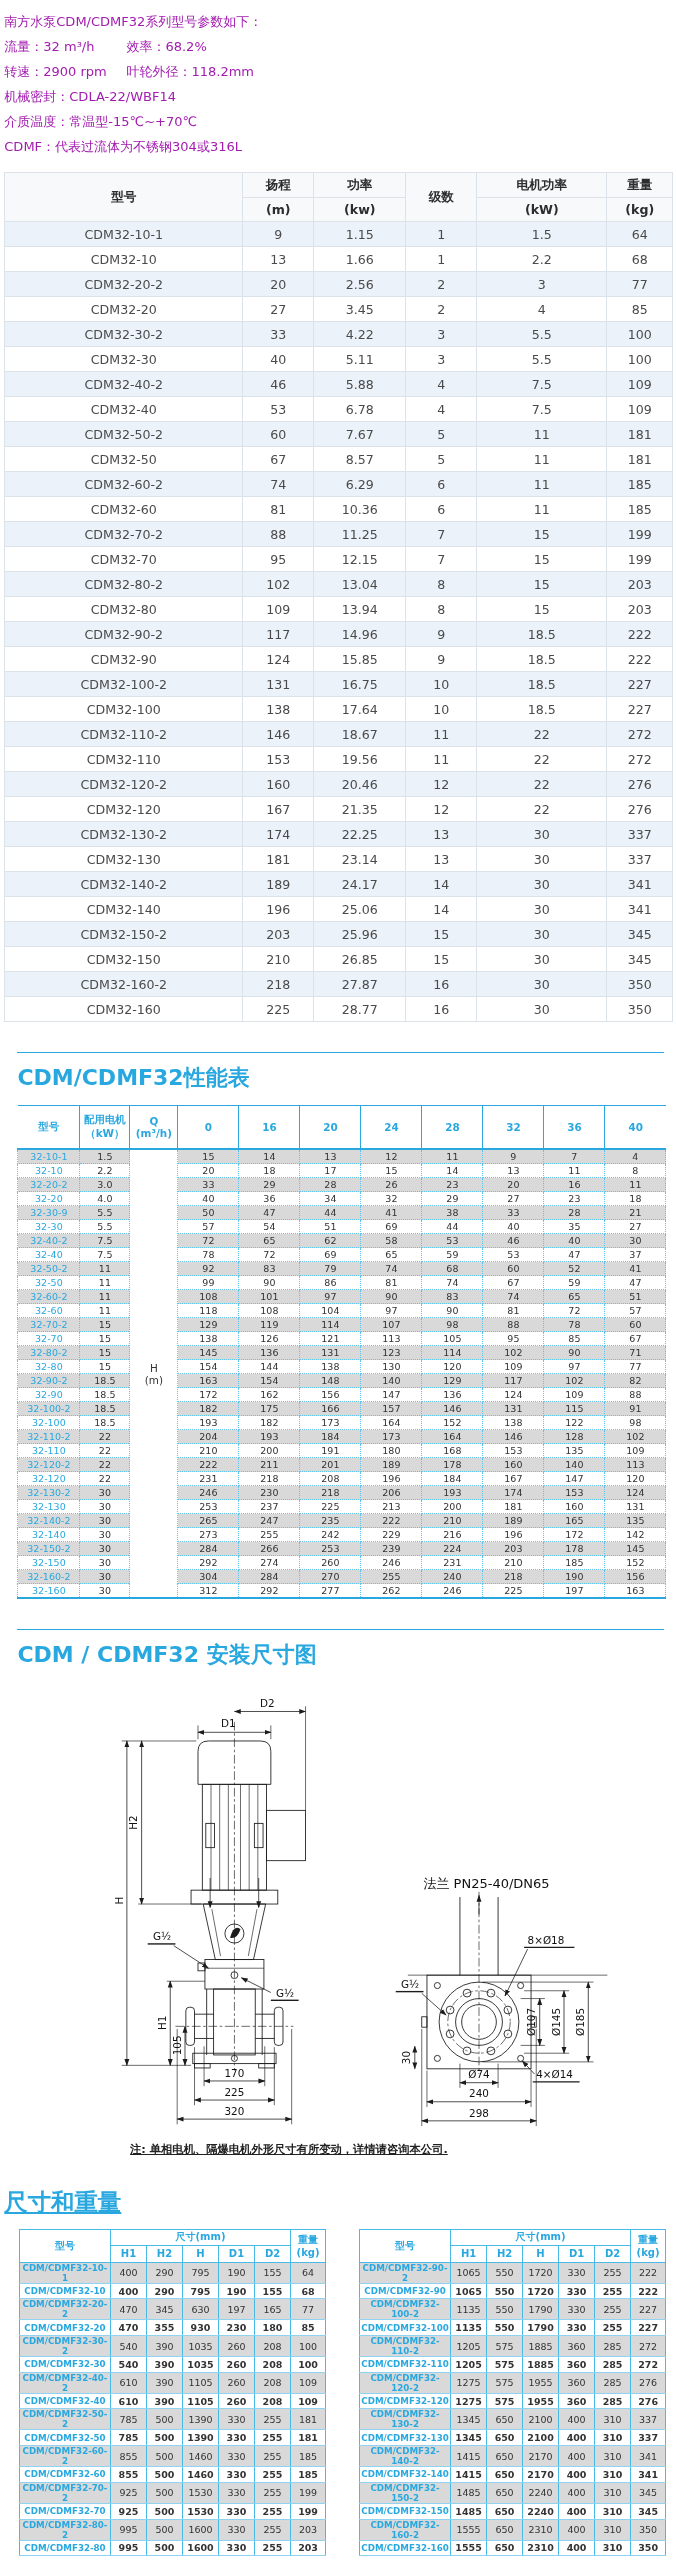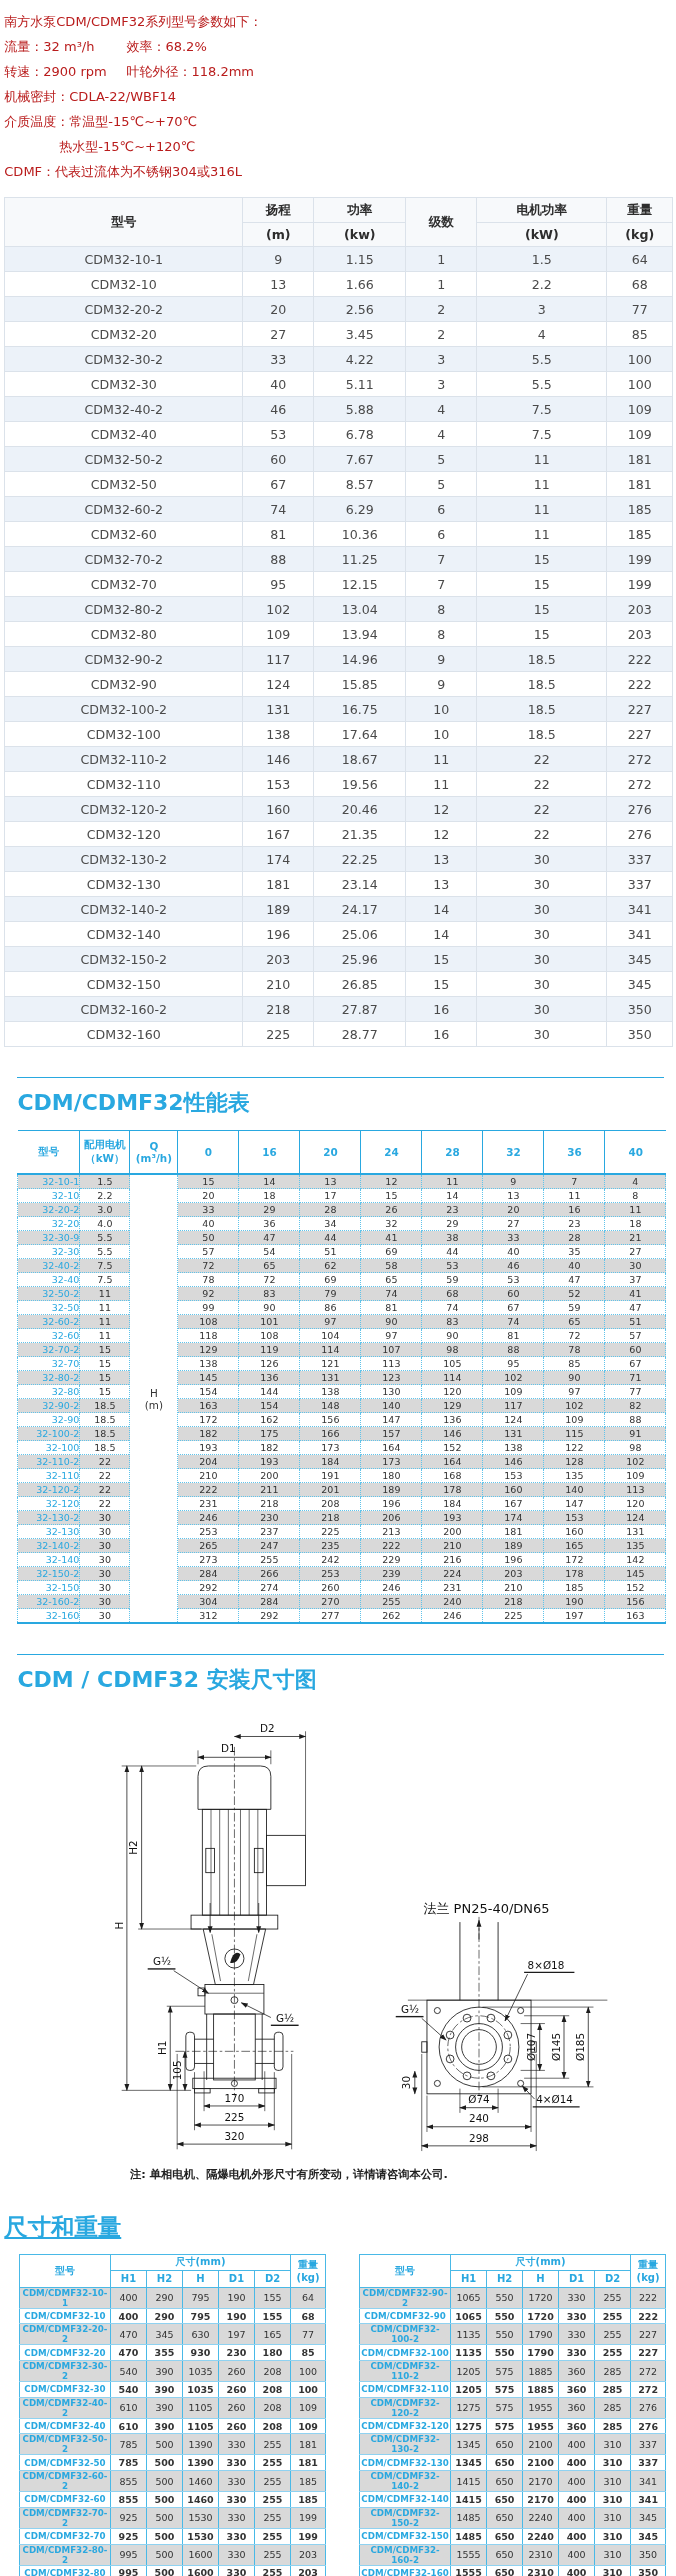--- a/index.html
+++ b/index.html
@@ -1,50 +1,50 @@
 <!DOCTYPE html>
 <html style="font-size:14px"><head>
 <meta charset="utf-8">
 <style>
   html,body{margin:0;padding:0;background:#fff;}
   body{width:677px;font-family:"DejaVu Sans","Liberation Sans",sans-serif;color:#3f3f3f;}
   
-  .info{padding:8.7px 0 1.7px 4.3px;font-size:13px;line-height:25px;color:#b91c1c;}
+  .info{padding:8.7px 0 1.7px 4.3px;font-size:13px;line-height:25px;color:#a21caf;}
   .info .pair{display:inline-block;min-width:118px;}
   .info .indent{padding-left:55px;}
   
   table{border-spacing:0;}
   .main-table{border-collapse:collapse;margin:12px 4.3px 0 4.3px;width:668px;table-layout:fixed;font-size:12.6px;}
   .main-table th,.main-table td{border:0.9px solid #dbe2ea;text-align:center;padding:0;}
   .main-table thead th{background:#f7f9fb;color:#2d2d2d;font-weight:bold;height:23.4px;}
   .main-table tbody td{height:24px;color:#4a4a4a;}
   .main-table tbody tr:nth-child(odd){background:#ecf2f9;}
   
   .rule{border-top:1.7px solid #29a8e0;margin:29.5px 13px 0 17.4px;}
   .section-title{color:#29a8e0;font-size:22px;font-weight:bold;margin:10.4px 0 12px 17.4px;}
   .dims-title{color:#29a8e0;font-size:23.4px;font-weight:bold;margin:29.5px 0 10.4px 4.3px;text-decoration:underline;}
   
   .perf-table{border-collapse:collapse;margin-left:17.4px;width:646px;table-layout:fixed;font-size:9.5px;border-bottom:2.6px solid #29a8e0;}
   .perf-table thead th{color:#29a8e0;font-weight:bold;font-size:10.4px;height:42px;border-top:1.7px solid #29a8e0;border-bottom:2.6px solid #29a8e0;padding:0;}
   .perf-table thead th + th{border-left:0.9px solid #29a8e0;}
   .perf-table tbody td{border:0.9px dotted #5fc3ea;height:13px;text-align:center;color:#333;padding:0;}
   .perf-table tbody tr:nth-child(odd) td{background:#d9d9d9;}
-  .perf-table tbody td.model-cell{color:#29a8e0;text-align:right;}
+  .perf-table tbody td.model-cell{color:#29a8e0;}
   .perf-table tbody td.h-cell{background:#fff !important;font-size:10.4px;color:#333;line-height:12px;}
   
   .diagram-svg{display:block;margin:5.2px 0 0 0;}
   svg text{font-family:"DejaVu Sans",sans-serif;font-size:12px;fill:#111;}
   svg .big{font-size:15px;}
   .draw{stroke:#1c1c1c;stroke-width:1;fill:none;}
   .thin{stroke:#1c1c1c;stroke-width:0.75;fill:none;}
   .cl{stroke:#1c1c1c;stroke-width:0.75;fill:none;stroke-dasharray:10 3 3 3;}
   .dim{stroke:#1c1c1c;stroke-width:0.9;fill:none;marker-start:url(#arr);marker-end:url(#arr);}
   .lead{stroke:#1c1c1c;stroke-width:0.9;fill:none;marker-end:url(#arr);}
   .ul{stroke:#1c1c1c;stroke-width:1.6;}
-  .note{font-size:11.3px;color:#222;font-weight:bold;margin:8.7px 0 0 130px;}
+  .note{font-size:11.3px;color:#222;font-weight:bold;margin:8.7px 0 0 130px;text-decoration:underline;}
   
   .dims-wrap{display:flex;margin-left:19px;}
   .dims-gap{width:33px;}
   .dims-table{border-collapse:collapse;width:304px;table-layout:fixed;font-size:9.5px;border-top:1.7px solid #29a8e0;border-bottom:1.7px solid #29a8e0;}
   .dims-table th{color:#29a8e0;font-weight:bold;border:0.9px solid #49b9e7;height:15.6px;padding:0;font-size:10px;}
   .dims-table td{border:0.9px solid #8fd2f1;border-left:0.9px solid #49b9e7;border-right:0.9px solid #49b9e7;text-align:center;height:14.7px;color:#333;padding:0;}
   .dims-table tbody tr:nth-child(odd){background:#d9d9d9;}
   .dims-table tbody tr:nth-child(even){font-weight:bold;}
   .dims-table tbody td.model-cell{color:#29a8e0;font-size:8.7px;font-weight:bold;}
 </style>
@@ -59,23 +59,20 @@
   </div>
   <div>
     <span class="pair"><span>转速：</span><span>2900 rpm</span></span>
     <span><span>叶轮外径：</span><span>118.2mm</span></span>
   </div>
   <div>
     <span>机械密封：</span><span>CDLA-22/WBF14</span>
   </div>
   <div>
     <span>介质温度：</span><span>常温型-15℃~+70℃</span>
-  </div>
-  <div class="indent">
-    <span>热水型-15℃~+120℃</span>
   </div>
   <div>CDMF：代表过流体为不锈钢304或316L</div>
 </div>
 
 <table class="main-table">
   <colgroup>
       <col style="width:238px">
       <col style="width:71px">
       <col style="width:92px">
       <col style="width:71px">

